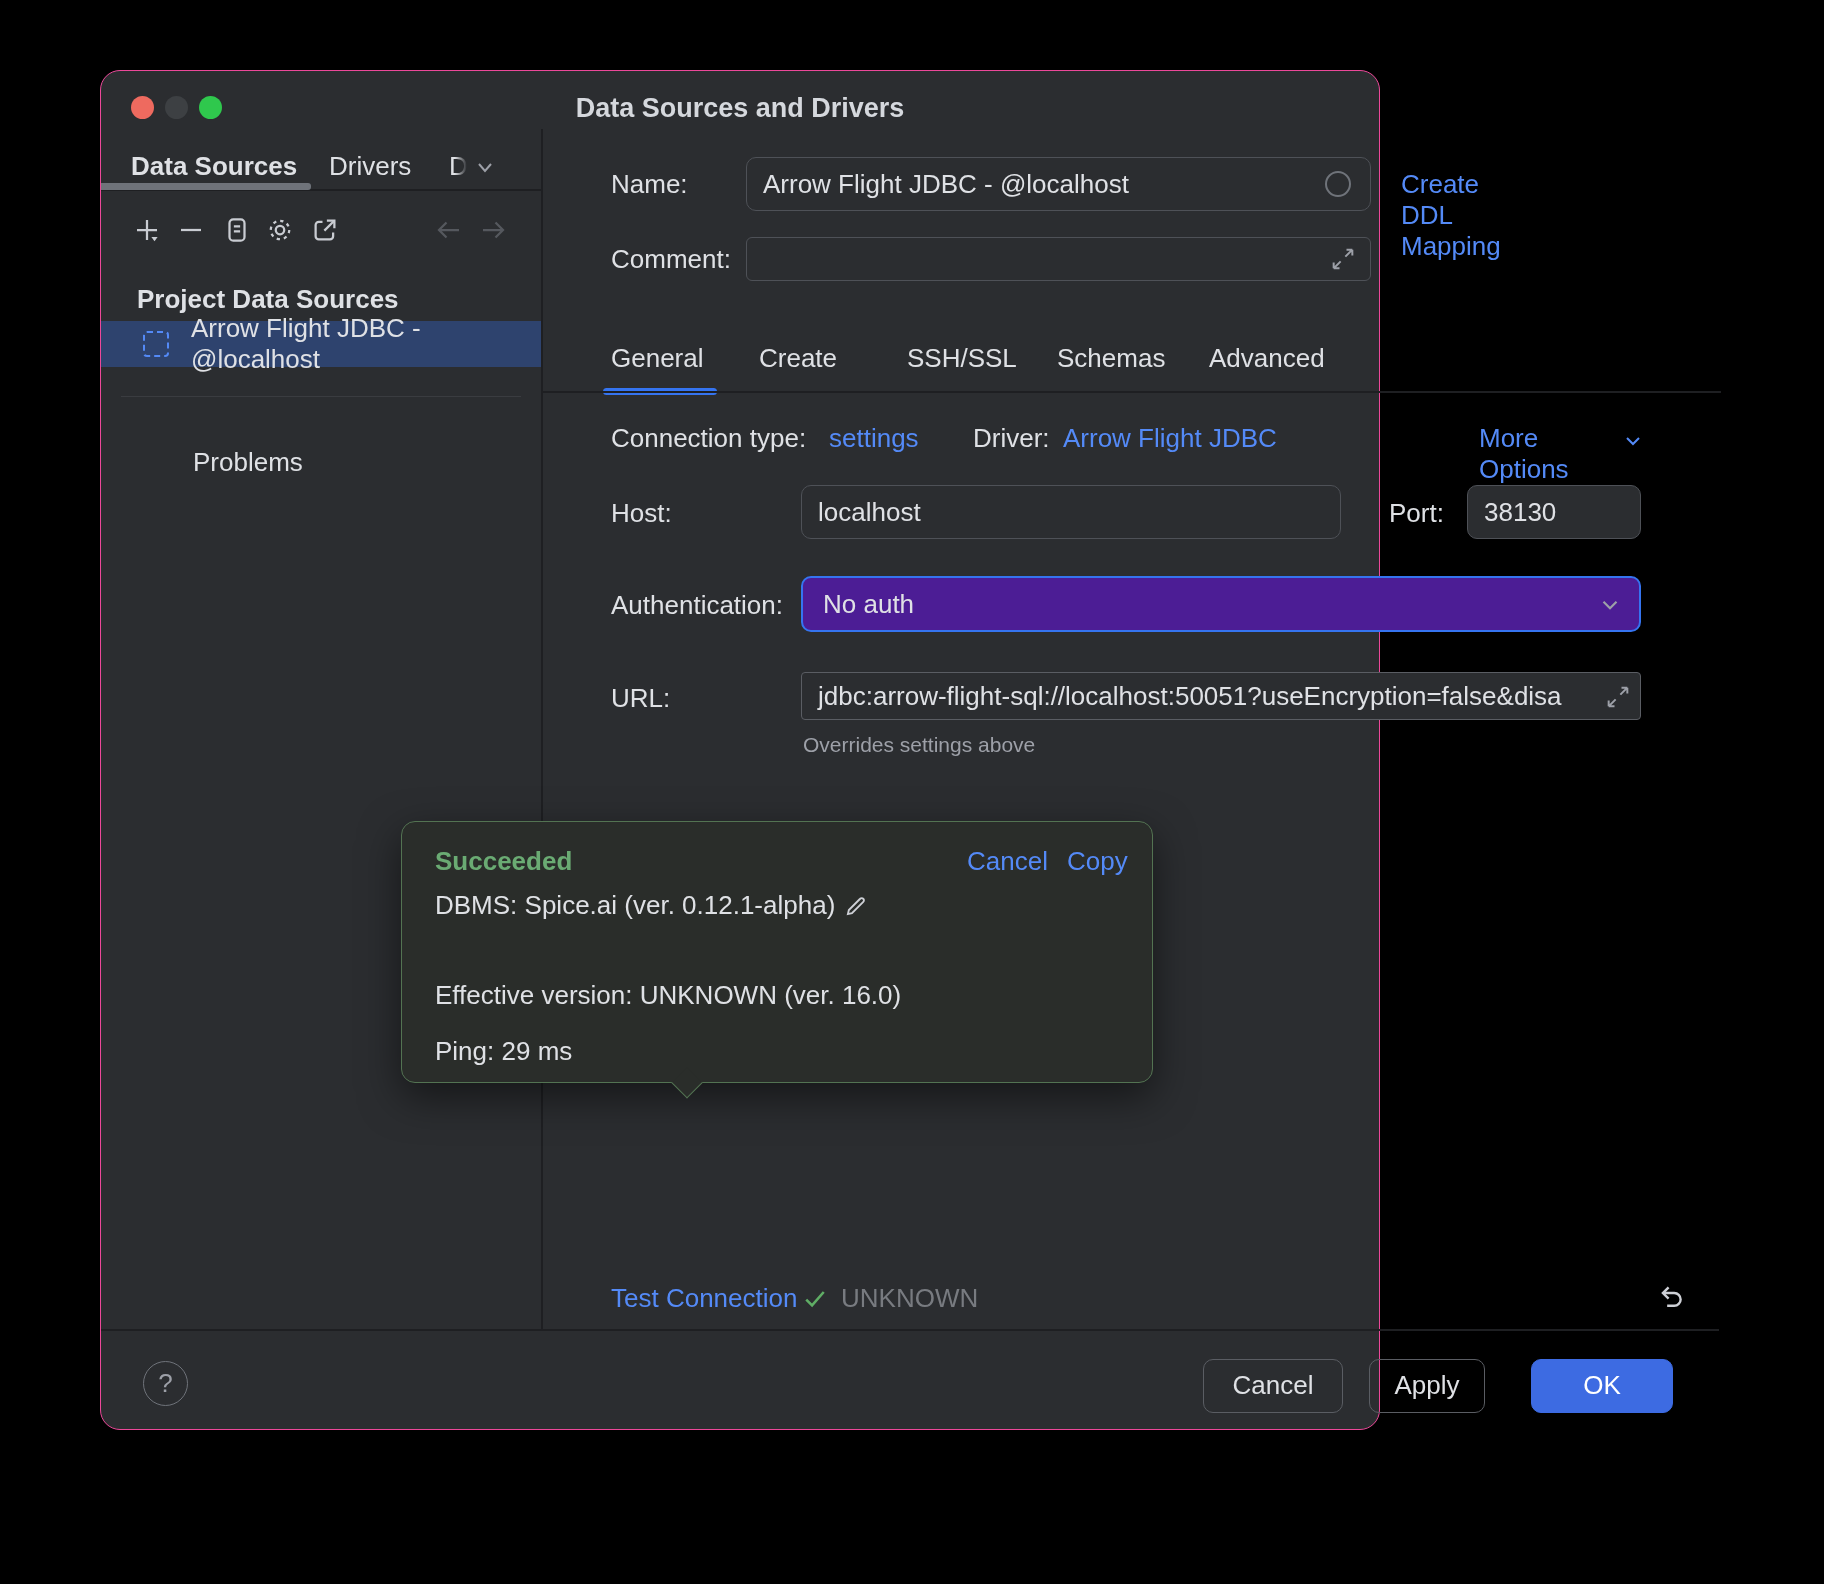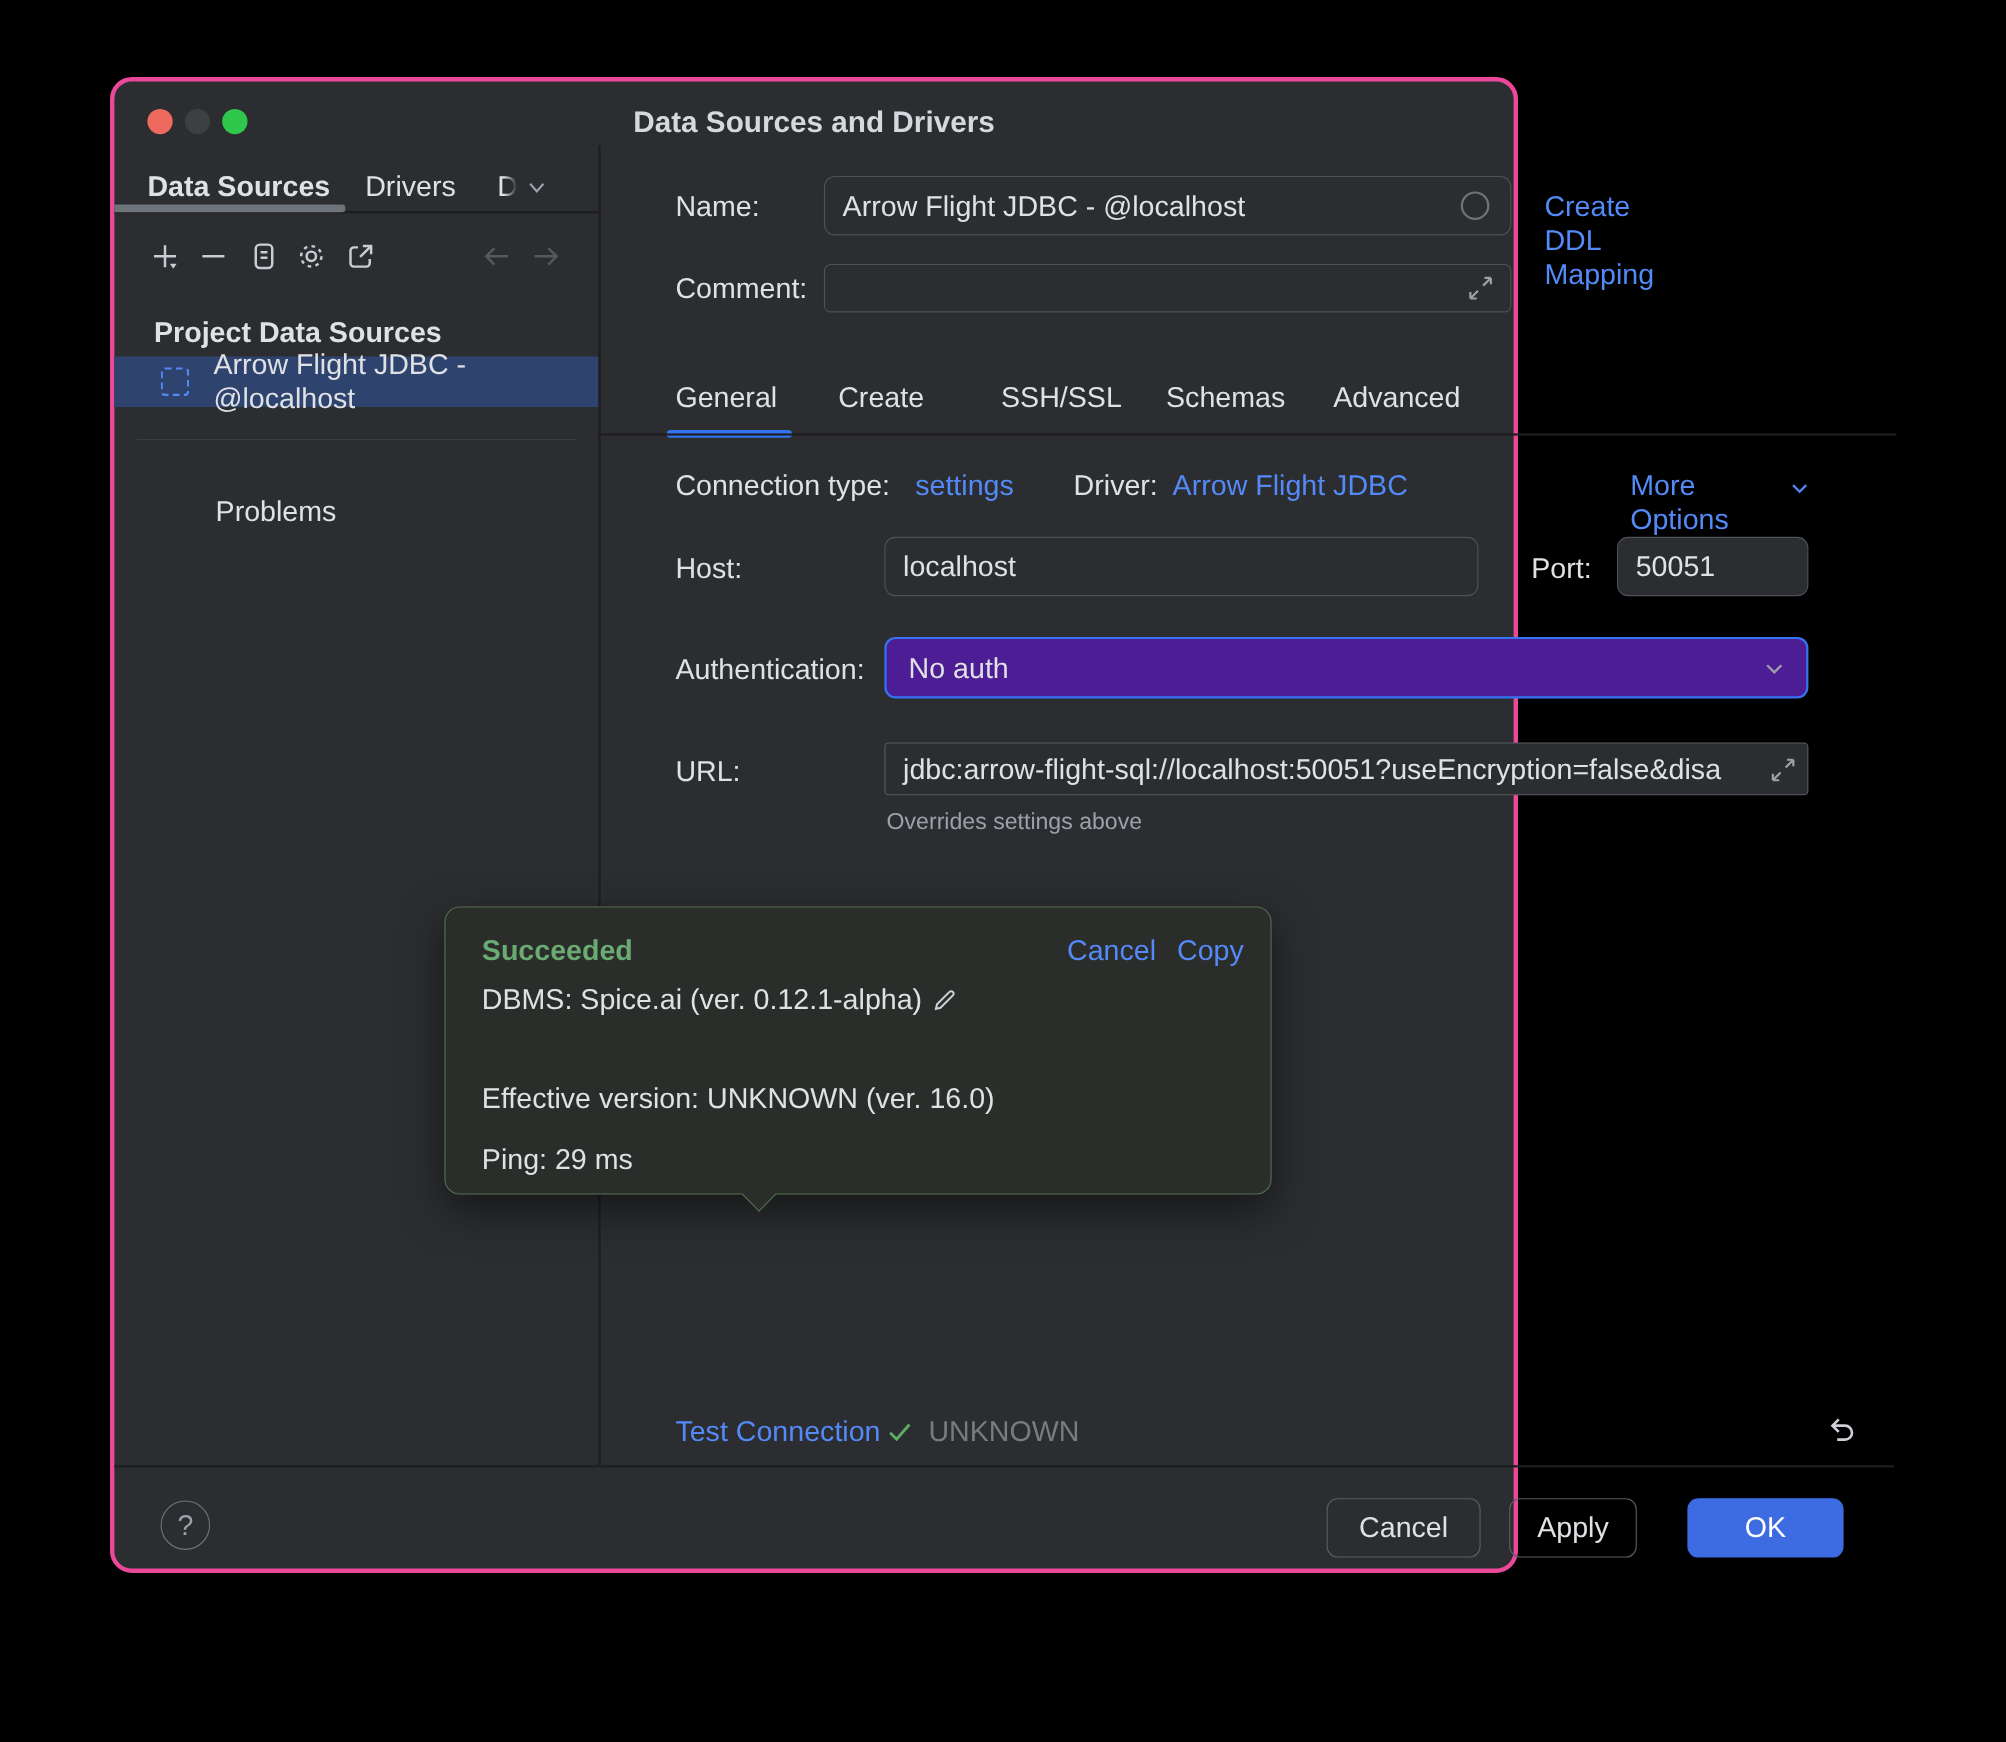--- a/index.html
+++ b/index.html
@@ -1,20 +1,20 @@
 <!DOCTYPE html>
 <html><head>
 <meta charset="utf-8">
 <style>
   * { margin:0; padding:0; box-sizing:border-box; }
   html,body { width:1824px; height:1584px; background:#000; overflow:hidden;
     font-family:"Liberation Sans","DejaVu Sans",sans-serif; }
   #window {
     position:absolute; left:100px; top:70px; width:1280px; height:1360px;
-    background:#2b2d30; border-radius:20px; border:4px solid #ec4899;
+    background:#2b2d30; border-radius:20px; border:1px solid #ec4899;
     color:#dfe1e5; font-size:26px;
   }
   .abs { position:absolute; }
   .row-label { color:#dfe1e5; }
   .link { color:#548af7; cursor:pointer; }
   
   .traffic { width:23px; height:23px; border-radius:50%; position:absolute; top:25px; }
   #title { position:absolute; top:22px; left:0; width:100%; text-align:center;
     font-weight:bold; font-size:27px; color:#d5d8dd; }
   
@@ -185,21 +185,21 @@
         <polyline points="6 9 12 15 18 9"></polyline>
       </svg>
   </div>
 
   <div class="abs row-label" style="left:510px;top:427px;">Host:</div>
   <div class="input" style="left:700px;top:414px;width:540px;height:54px;">
     <span>localhost</span>
   </div>
   <div class="abs row-label" style="left:1288px;top:427px;">Port:</div>
   <div class="input" style="left:1366px;top:414px;width:174px;height:54px;">
-    <span>50051</span>
+    <span>38130</span>
   </div>
 
   <div class="abs row-label" style="left:510px;top:519px;">Authentication:</div>
   <div class="select" style="left:700px;top:505px;width:840px;height:56px;">
     <span>No auth</span>
     <span class="chev" style="position:absolute;right:16px;top:14px;">
       <svg width="26" height="26" viewBox="0 0 24 24" fill="none" stroke="currentColor" stroke-width="2">
           <polyline points="6 9 12 15 18 9"></polyline>
         </svg>
     </span>

